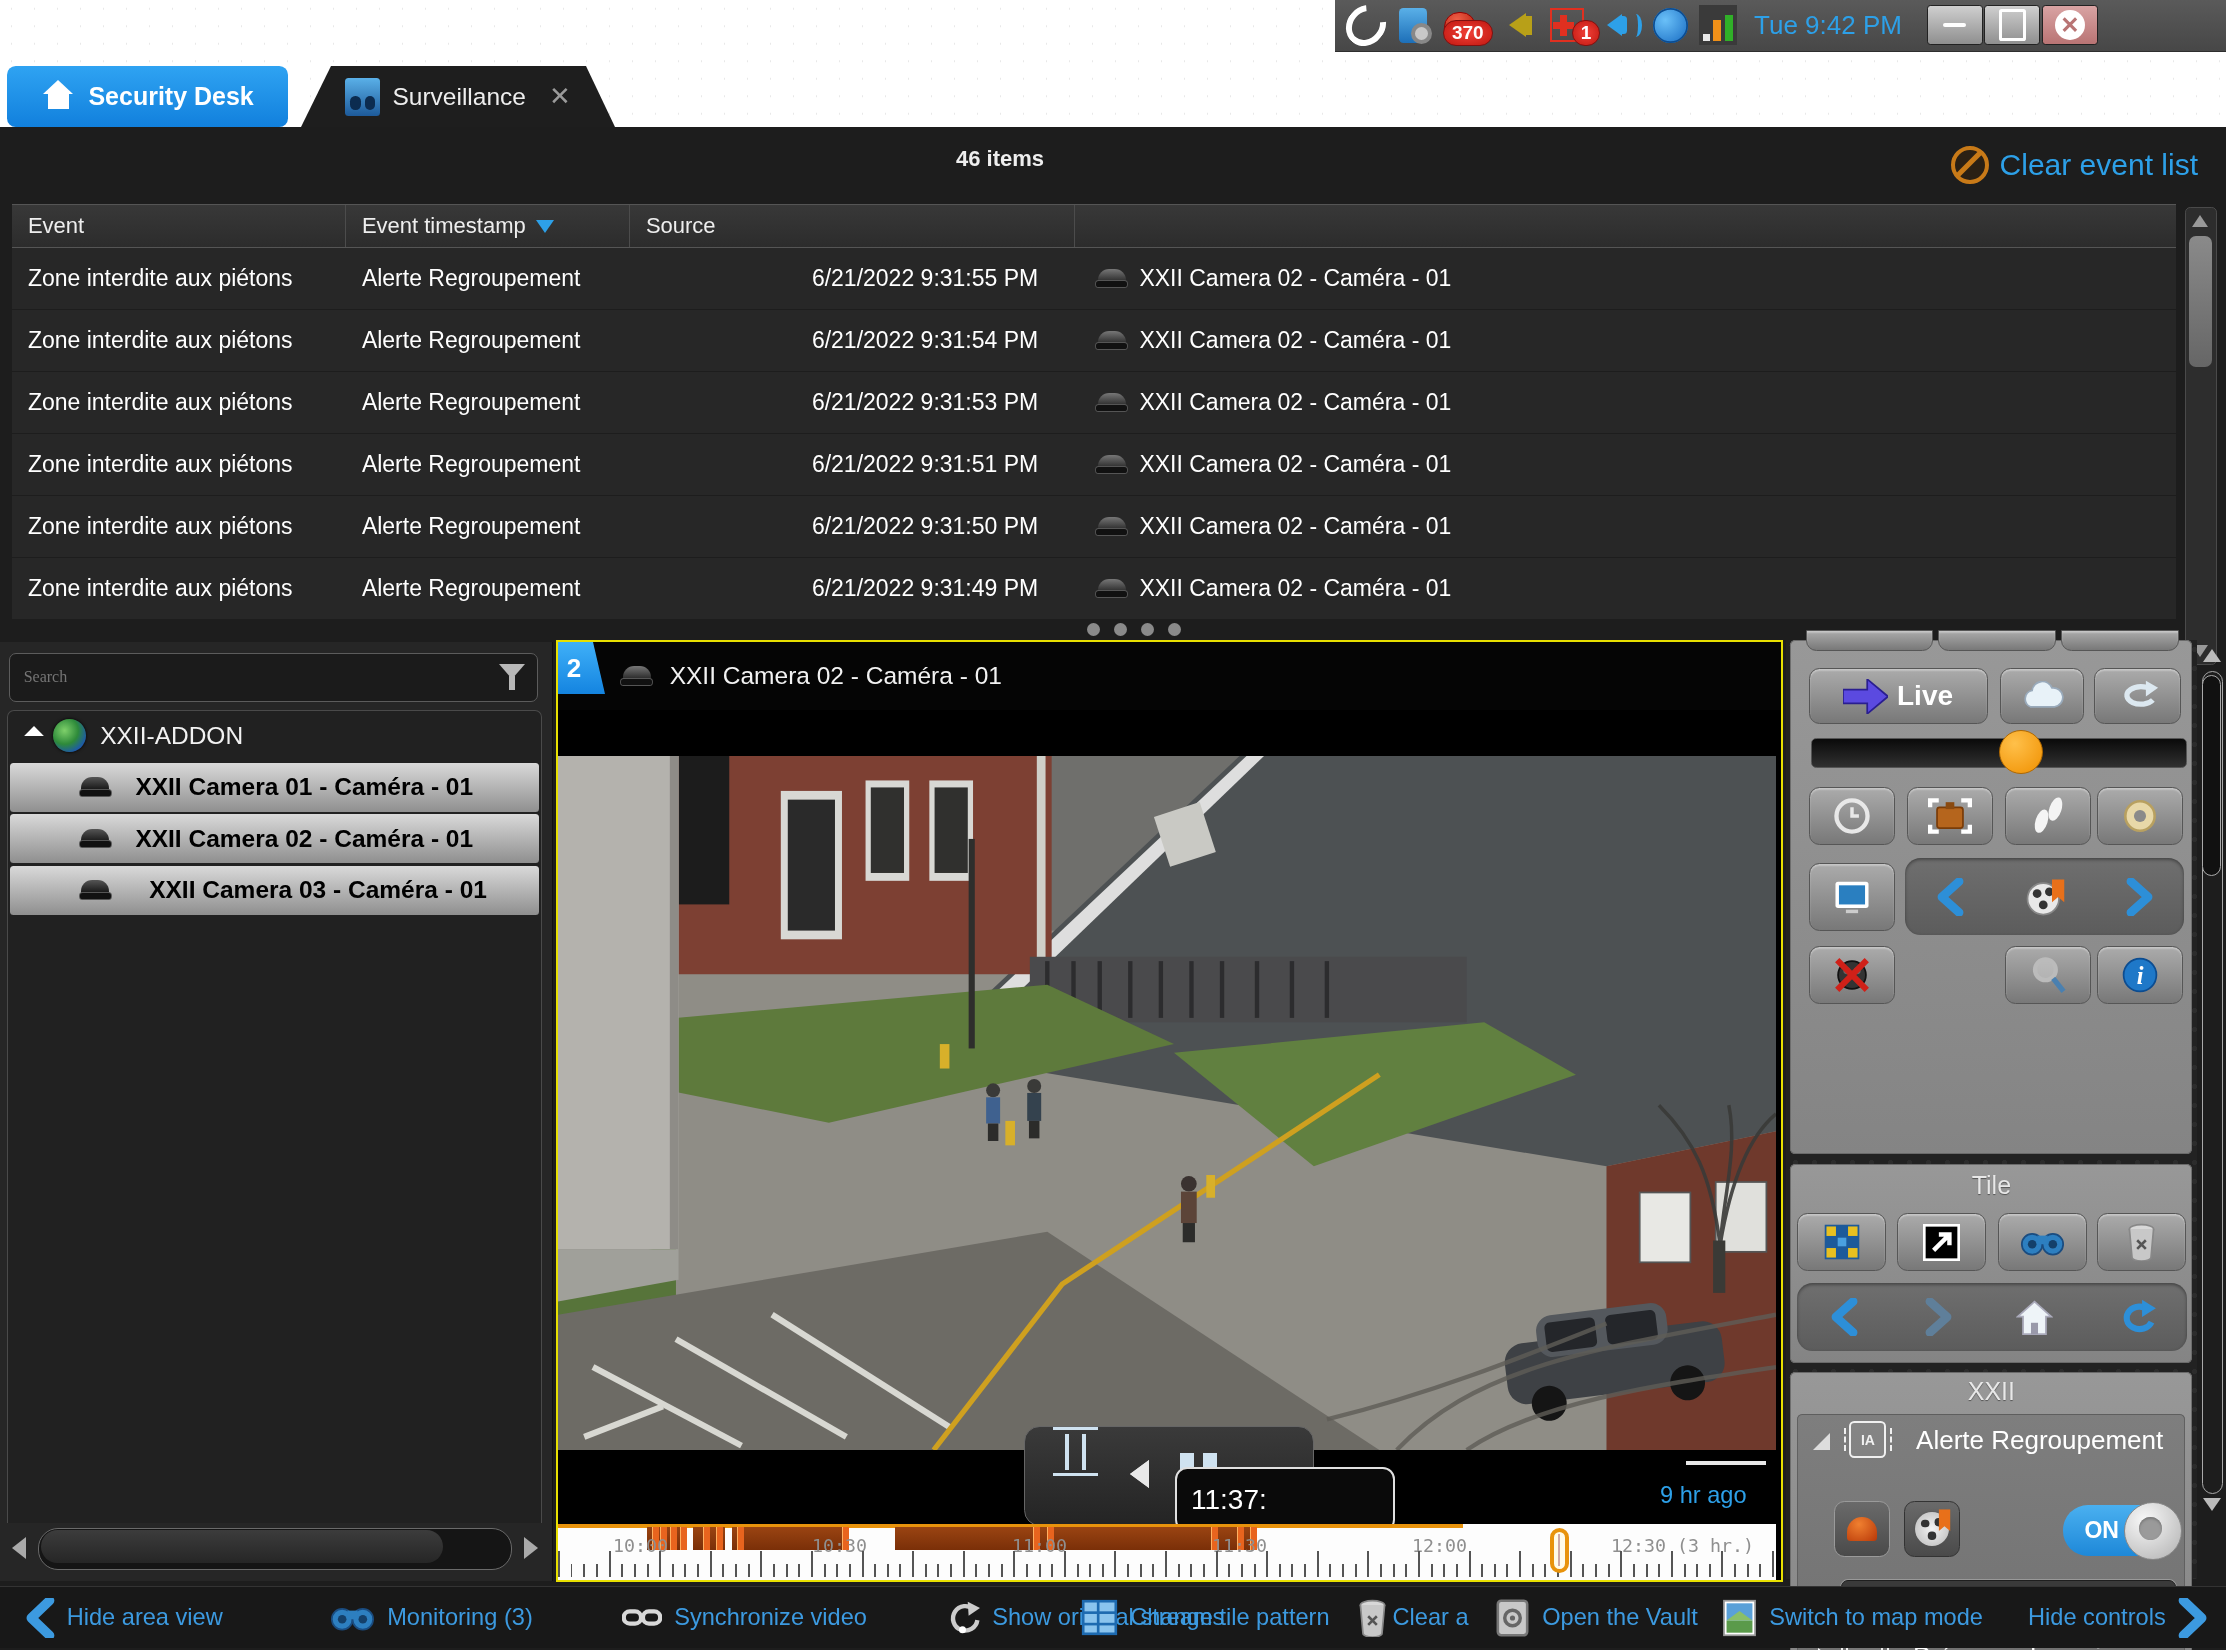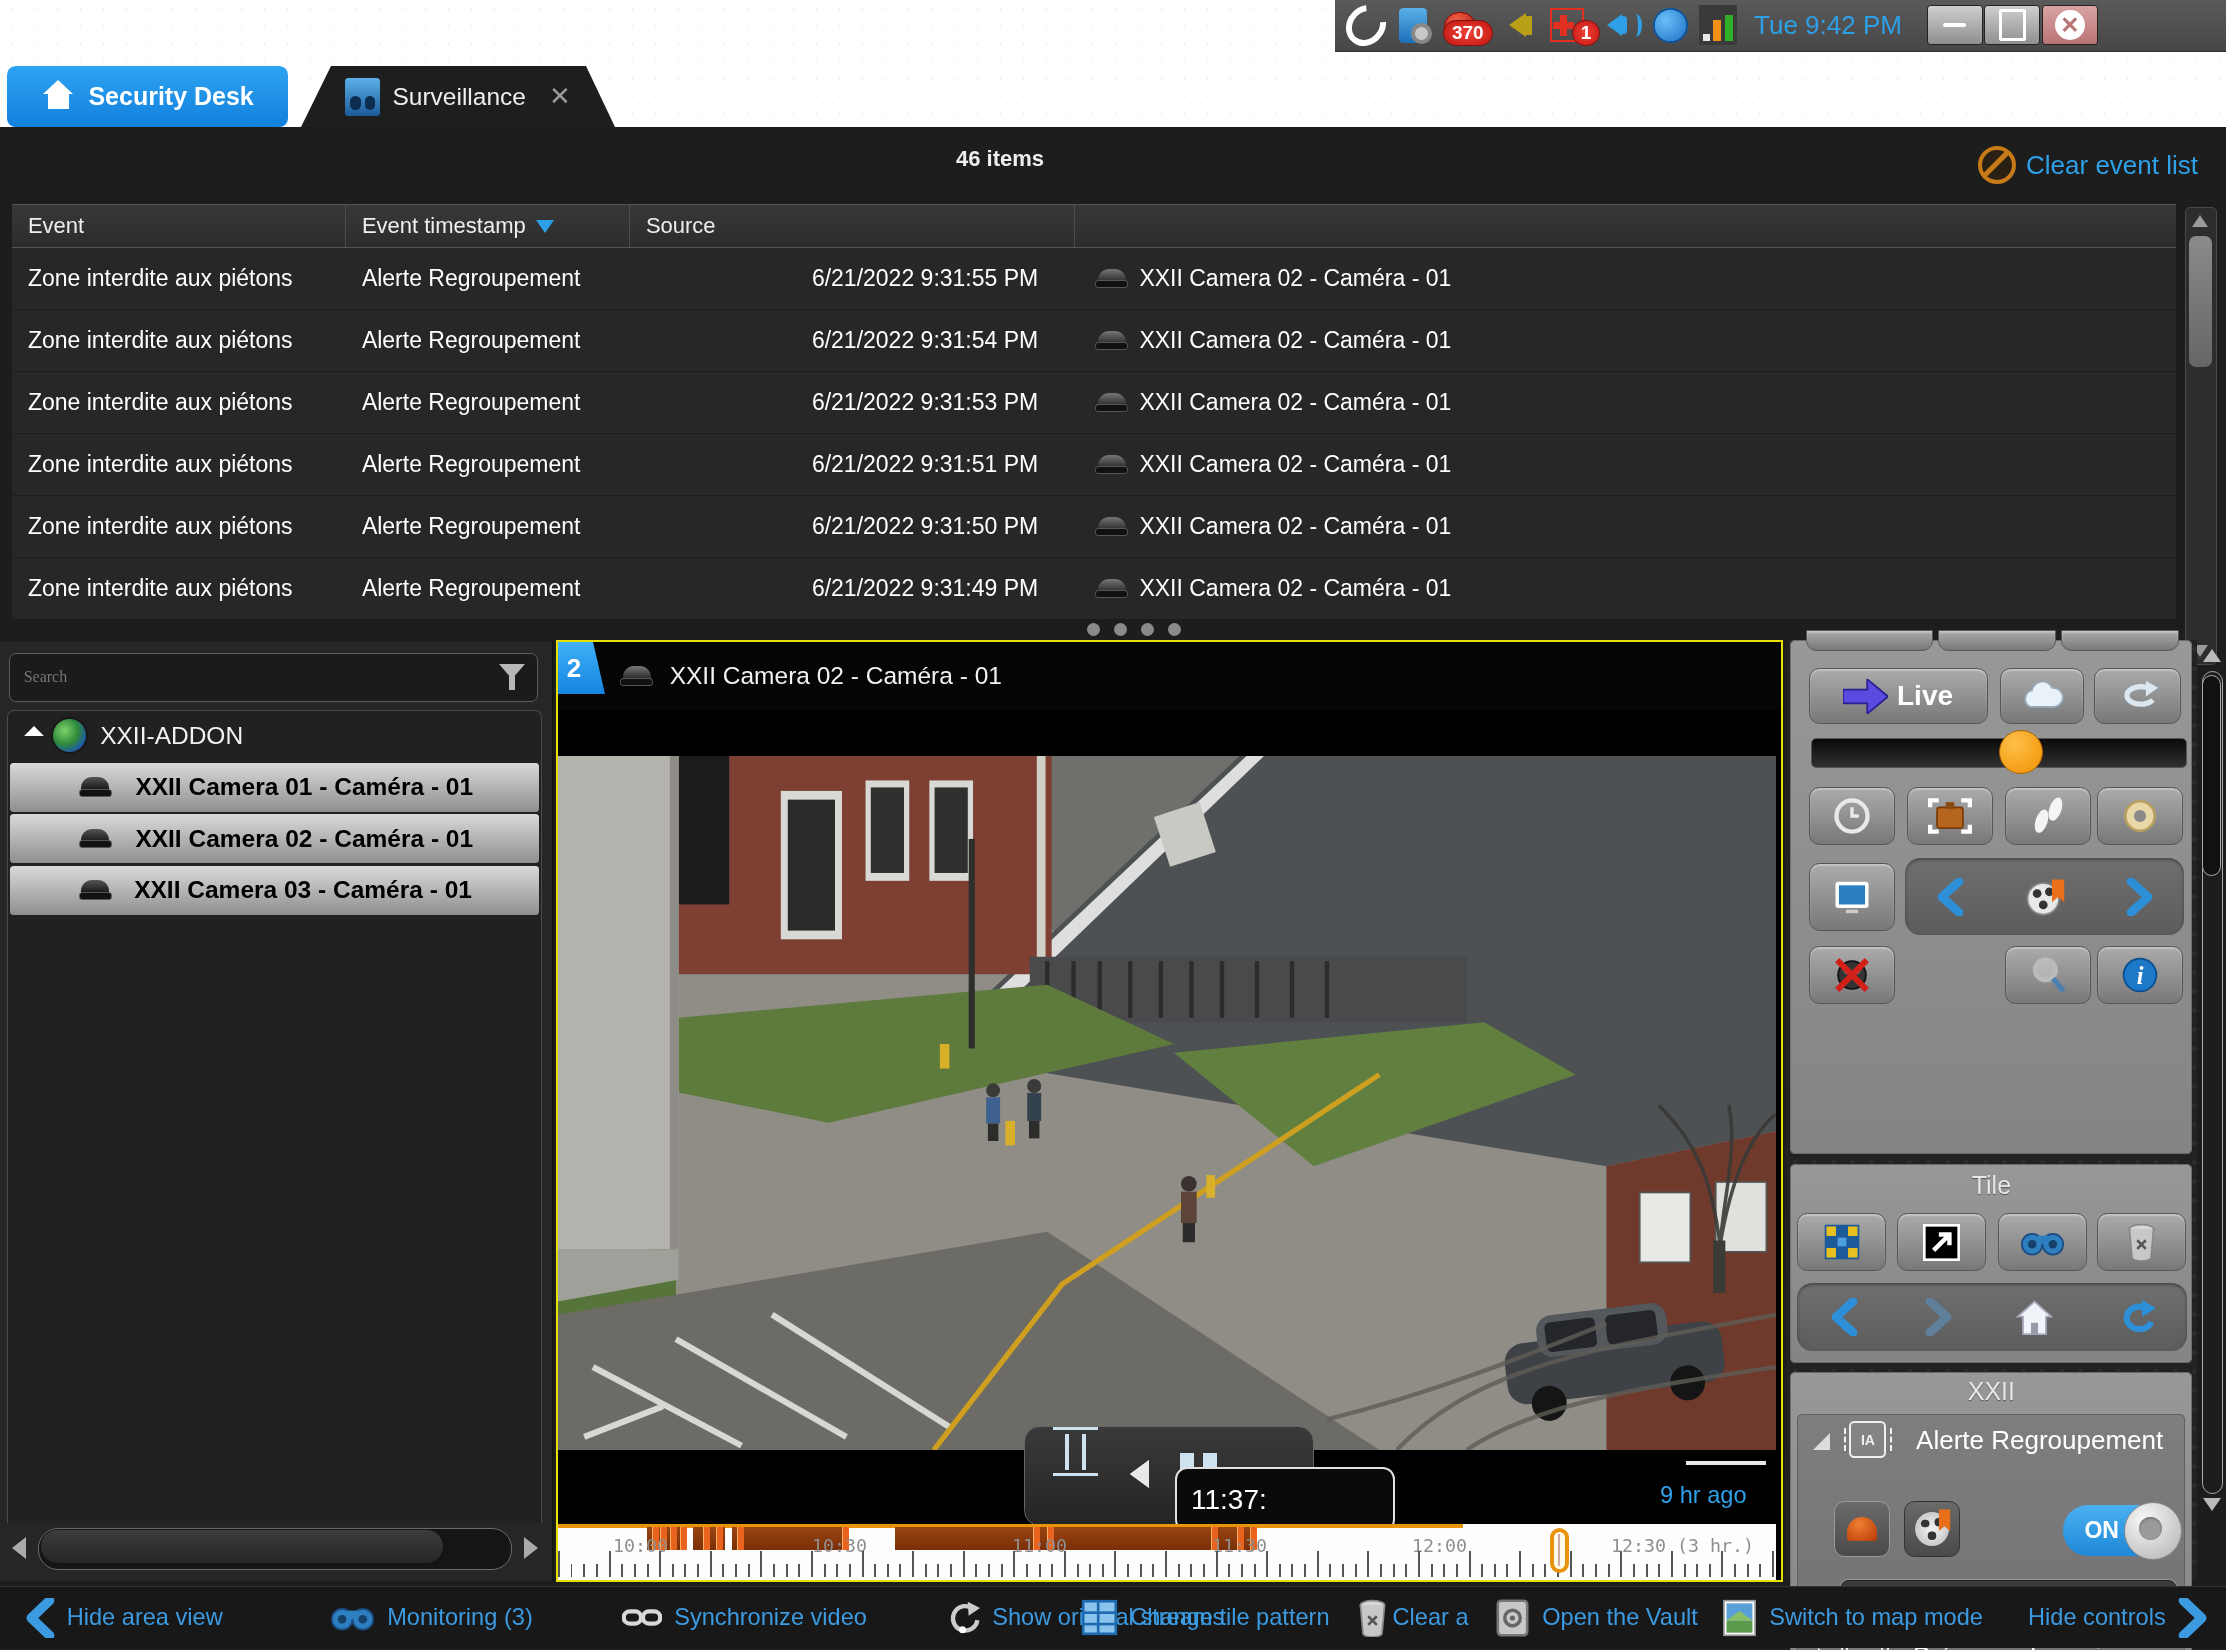--- a/index.html
+++ b/index.html
@@ -20,21 +20,21 @@
   
   .tab{top:66px;height:61px;display:flex;align-items:center;}
   #tab-home{left:7px;width:281px;background:linear-gradient(#2fa3f2,#1180dd);border-radius:8.7px;justify-content:center;}
   #tab-home .lbl{color:#fff;font-size:25px;font-weight:bold;margin-left:12.2px;}
   #tab-surv{left:301px;width:314px;background:#1e1e1e;clip-path:polygon(30px 0,285px 0,314px 61px,0 61px);justify-content:center;}
   #tab-surv .lbl{color:#eee;font-size:24.5px;margin:0 23px 0 12.2px;}
   .tabx{color:#9a9a9a;font-size:26px;}
   
   #app{left:0;top:127px;width:2226px;height:1524px;background:#1d1d1d;}
   #count-label{left:0;top:19px;width:2000px;text-align:center;font-size:22px;color:#eee;font-weight:bold;}
-  #clear-btn{right:28px;top:19px;display:flex;align-items:center;color:#2da0e8;font-size:26px;cursor:pointer;}
+  #clear-btn{right:28px;top:19px;display:flex;align-items:center;color:#2da0e8;font-size:30px;cursor:pointer;}
   .noicon{width:30px;height:30px;border:4.4px solid #c87a18;border-radius:50%;position:relative;margin-right:10.5px;background:#2a2014;}
   .noicon::after{content:"";position:absolute;left:-1.7px;top:10.5px;width:33px;height:5.2px;background:#c87a18;transform:rotate(-45deg);}
   #table{left:12.2px;top:77px;width:2164px;}
   #thead{height:42px;background:linear-gradient(#383838,#2c2c2c);border-top:0.9px solid #555;border-bottom:0.9px solid #555;display:flex;color:#eee;font-size:22px;align-items:center;}
   .th{padding-left:15.7px;border-right:0.9px solid #4c4c4c;height:100%;display:flex;align-items:center;box-sizing:border-box;}
   .c0{width:334px;}.c1{width:450px;}.c2{width:284px;}.c3{width:445px;}.c4{flex:1;border-right:none;}
   .sortarrow{width:0;height:0;border-left:9.6px solid transparent;border-right:9.6px solid transparent;border-top:13px solid #2da0e8;margin-left:10.5px;}
   .row{height:61px;display:flex;align-items:center;color:#fff;font-size:23px;background:#272727;border-bottom:1.7px solid #1d1d1d;cursor:pointer;}
   .row .cell{padding-left:15.7px;box-sizing:border-box;display:flex;align-items:center;overflow:hidden;white-space:nowrap;}
   .camico{width:33px;height:23px;margin-right:10.5px;position:relative;flex:0 0 auto;}
@@ -306,21 +306,21 @@
           <div class="camrow">
             <span class="camico"></span>
             <span style="margin-left: 12.2px;">XXII Camera 01 - Caméra - 01</span>
           </div>
           <div class="camrow">
             <span class="camico"></span>
             <span style="margin-left: 12.2px;">XXII Camera 02 - Caméra - 01</span>
           </div>
           <div class="camrow">
             <span class="camico"></span>
-            <span style="margin-left: 11px;">XXII Camera 03 - Caméra - 01</span>
+            <span style="margin-left: 26px;">XXII Camera 03 - Caméra - 01</span>
           </div>
         </div>
     </div>
     <div class="abs" id="hscroll">
       <i class="larr"></i>
       <span class="track">
           <span class="thumb"></span>
         </span>
       <i class="rarr"></i>
     </div>

